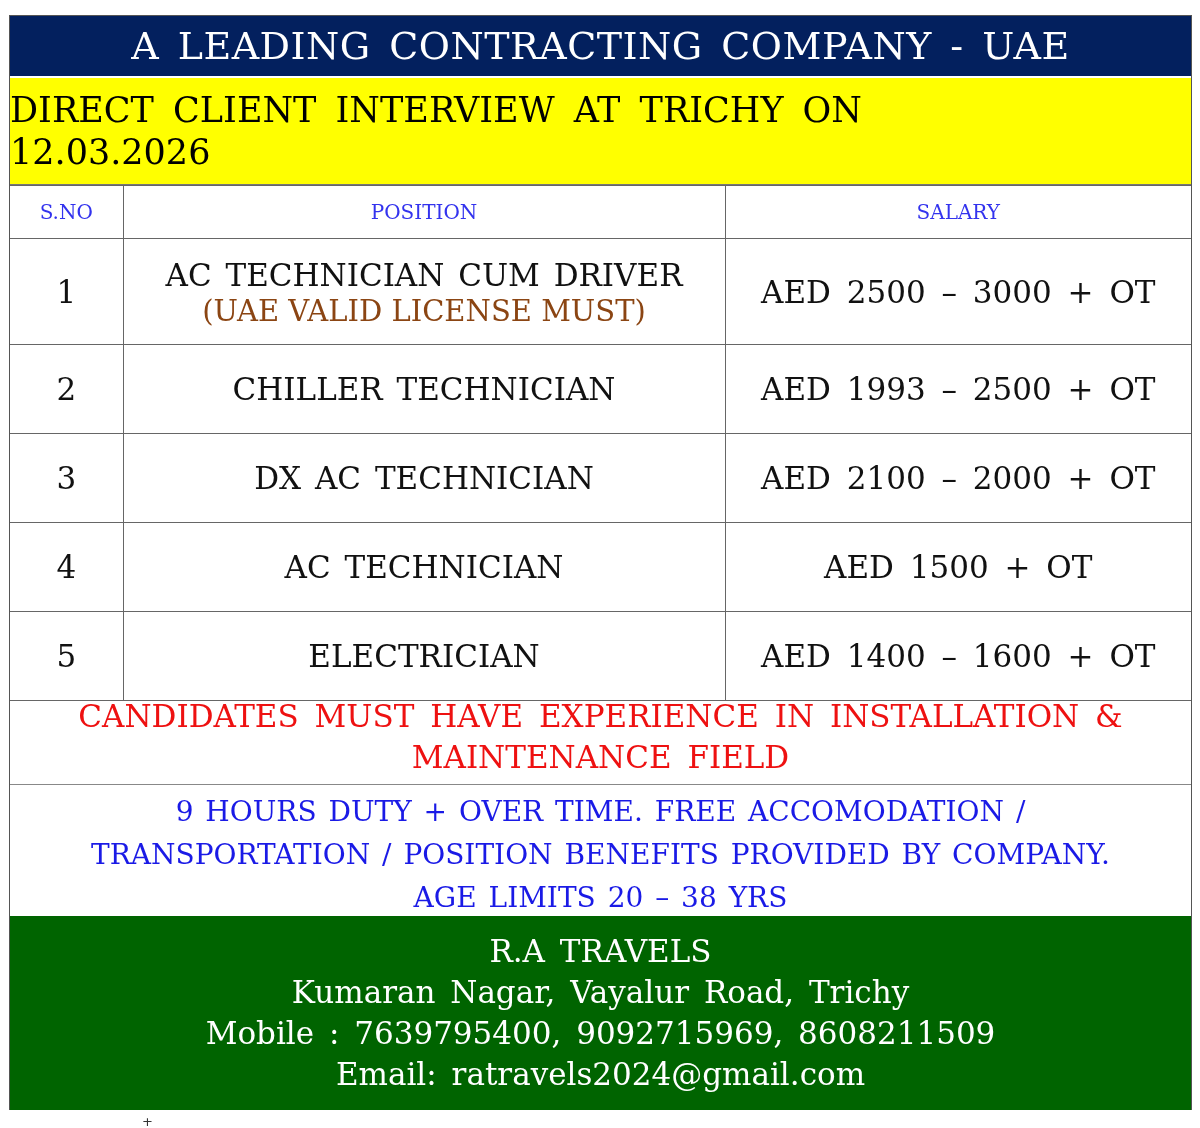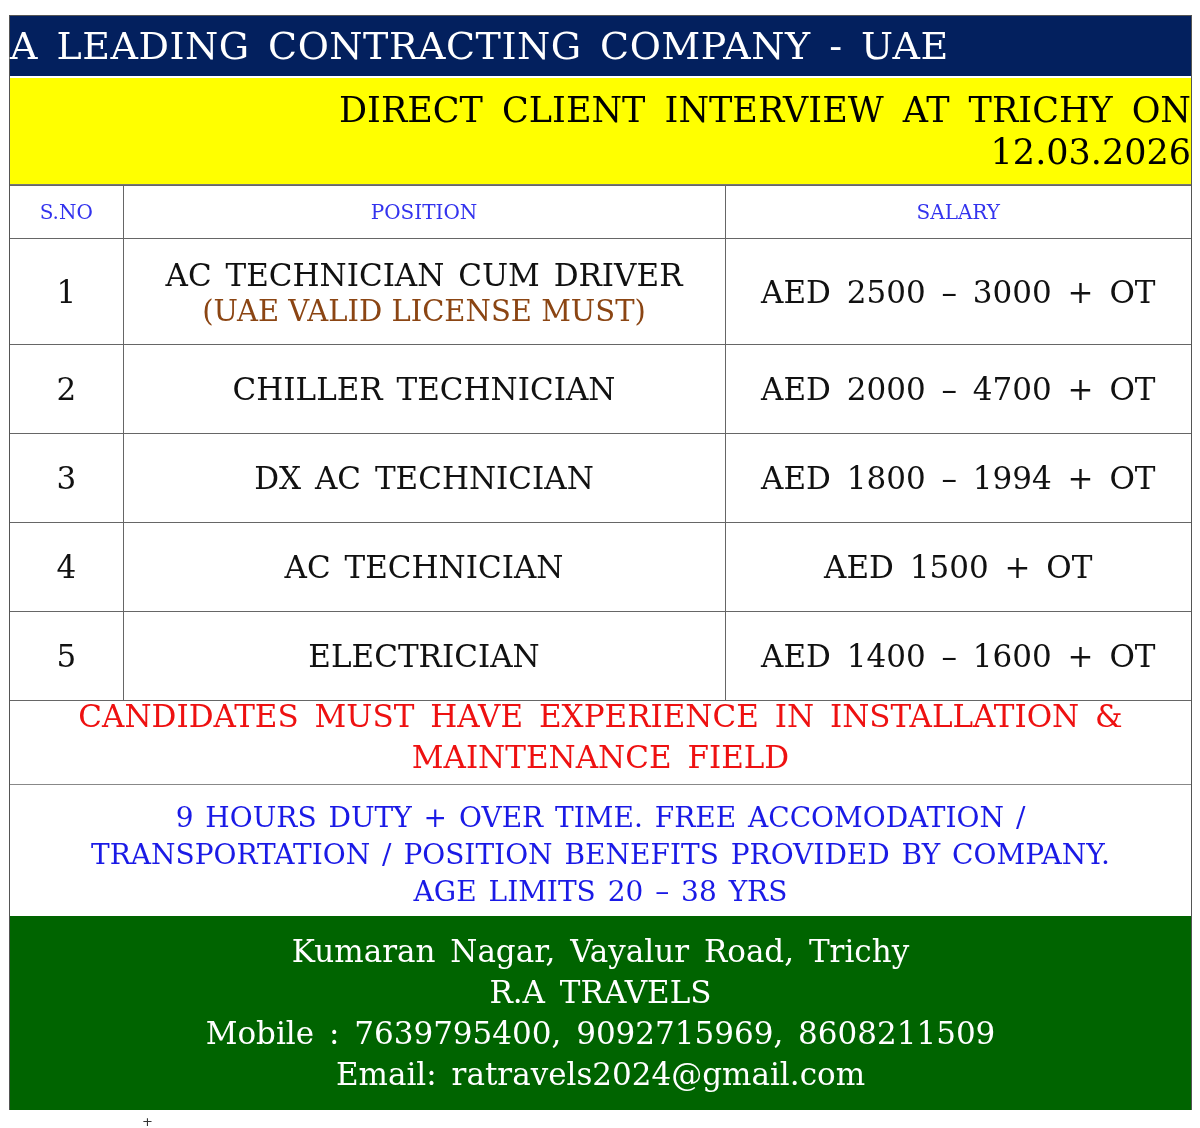--- a/index.html
+++ b/index.html
@@ -25,35 +25,35 @@
     }
     .title-band {
       position: absolute;
       left: 0; top: 0;
       width: 100%;
       height: 60px;
       background: #03205e;
       color: #ffffff;
       display: flex;
       align-items: center;
-      justify-content: flex-start;
+      justify-content: center;
       font-size: 38px;
       letter-spacing: 0.5px;
       word-spacing: 6px;
     }
     .interview-band {
       position: absolute;
       left: 0; top: 62px;
       width: 100%;
       height: 107px;
       background: #ffff00;
       color: #000;
       display: flex;
       flex-direction: column;
-      align-items: flex-end;
+      align-items: flex-start;
       justify-content: center;
       font-size: 35px;
       line-height: 42px;
       word-spacing: 8px;
       border-bottom: 1px solid #777;
       box-sizing: border-box;
     }
     table.jobs {
       position: absolute;
       left: 0; top: 169px;
@@ -111,21 +111,21 @@
       position: absolute;
       left: 0; top: 777px;
       width: 100%;
       height: 123px;
       color: #1a1ae6;
       font-size: 28px;
       line-height: 37px;
       display: flex;
       flex-direction: column;
       align-items: center;
-      justify-content: center;
+      justify-content: space-between;
       word-spacing: 3px;
     }
     .contact-band {
       position: absolute;
       left: 0; top: 900px;
       width: 100%;
       height: 194px;
       background: #006400;
       color: #ffffff;
       display: flex;
@@ -179,28 +179,28 @@
           <span class="pos-main">AC TECHNICIAN CUM DRIVER</span>
           <span class="pos-note">(UAE VALID LICENSE MUST)</span>
         </td>
         <td class="salary">AED 2500 – 3000 + OT</td>
       </tr>
       <tr class="row-n">
         <td>2</td>
         <td>
           <span class="pos-main">CHILLER TECHNICIAN</span>
         </td>
-        <td class="salary">AED 2000 – 4700 + OT</td>
+        <td class="salary">AED 1993 – 2500 + OT</td>
       </tr>
       <tr class="row-n">
         <td>3</td>
         <td>
           <span class="pos-main">DX AC TECHNICIAN</span>
         </td>
-        <td class="salary">AED 1800 – 1994 + OT</td>
+        <td class="salary">AED 2100 – 2000 + OT</td>
       </tr>
       <tr class="row-n">
         <td>4</td>
         <td>
           <span class="pos-main">AC TECHNICIAN</span>
         </td>
         <td class="salary">AED 1500 + OT</td>
       </tr>
       <tr class="row-n">
         <td>5</td>
@@ -217,21 +217,21 @@
     <span>MAINTENANCE FIELD</span>
   </div>
 
   <div class="benefit-band">
     <span>9 HOURS DUTY + OVER TIME. FREE ACCOMODATION /</span>
     <span>TRANSPORTATION / POSITION BENEFITS PROVIDED BY COMPANY.</span>
     <span>AGE LIMITS 20 – 38 YRS</span>
   </div>
 
   <div class="contact-band">
+    <span>R.A TRAVELS</span>
     <span>Kumaran Nagar, Vayalur Road, Trichy</span>
-    <span>R.A TRAVELS</span>
     <span>Mobile : 7639795400, 9092715969, 8608211509</span>
     <span>Email: ratravels2024@gmail.com</span>
   </div>
 
 </div>
 
 <div class="plus-mark">+</div>
 
 </body></html>

